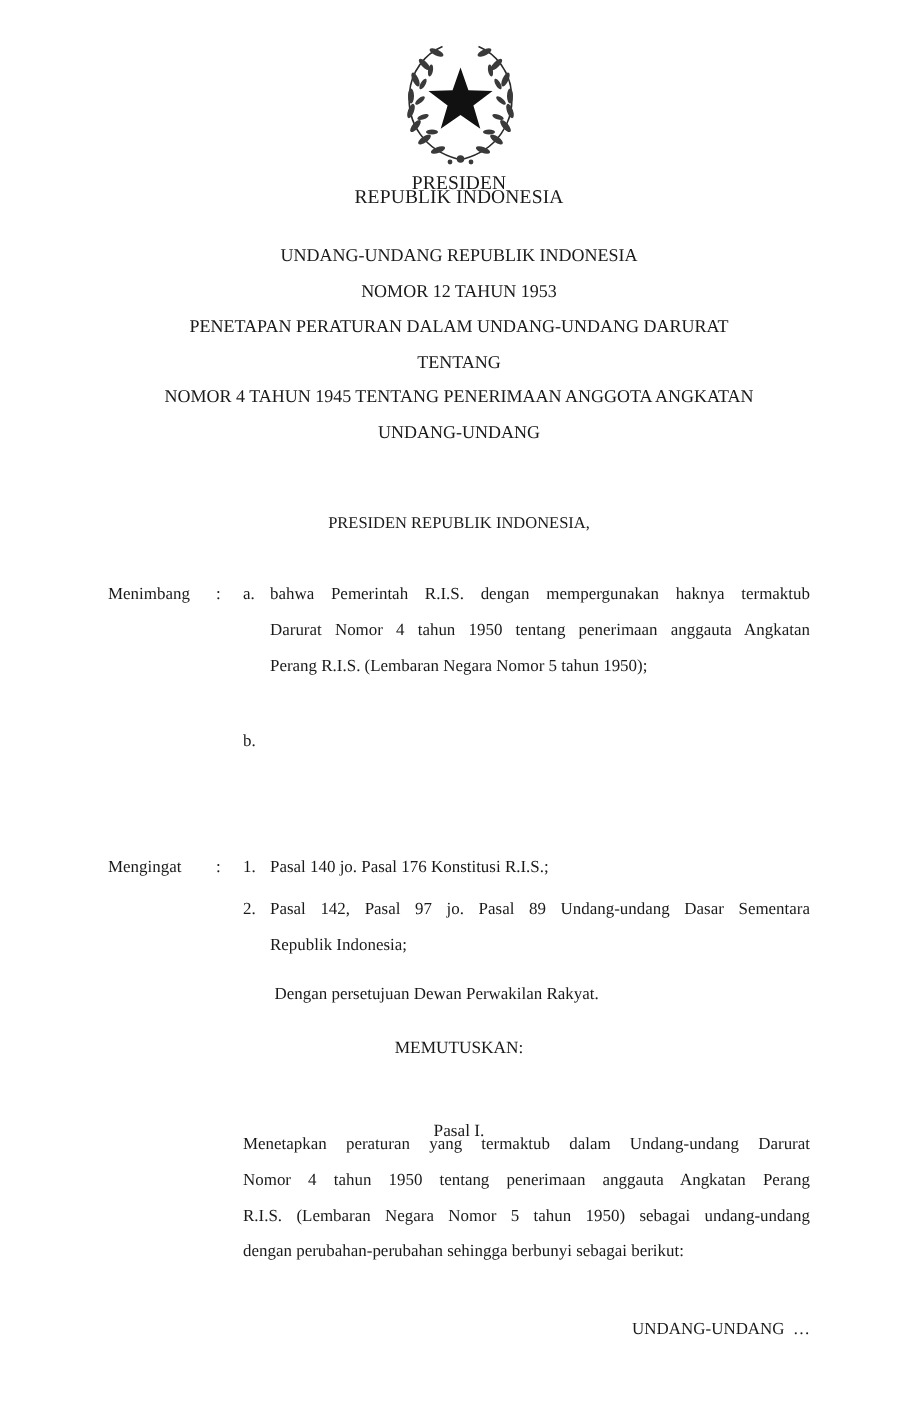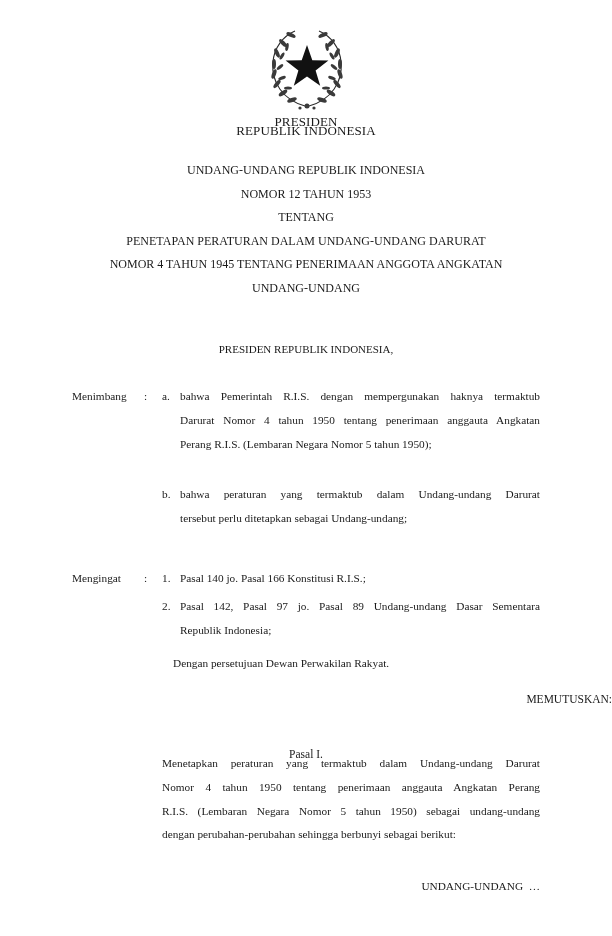--- a/index.html
+++ b/index.html
@@ -80,67 +80,63 @@
       <polygon fill="#111111" points="42,19 47.3,34.2 63.4,34.6 50.6,44.4 55.2,59.8 42,50.6 28.8,59.8 33.4,44.4 20.6,34.6 36.7,34.2"></polygon>
     </svg>
   </div>
 
   <div class="hdr" style="top:117px;">PRESIDEN</div>
   <div class="hdr" style="top:126px;">REPUBLIK INDONESIA</div>
 
   <div class="center title-block">
     <div>UNDANG-UNDANG REPUBLIK INDONESIA</div>
     <div>NOMOR 12 TAHUN 1953</div>
+    <div>PENETAPAN PERATURAN DALAM UNDANG-UNDANG DARURAT</div>
     <div>TENTANG</div>
-    <div>PENETAPAN PERATURAN DALAM UNDANG-UNDANG DARURAT</div>
     <div>NOMOR 4 TAHUN 1945 TENTANG PENERIMAAN ANGGOTA ANGKATAN</div>
     <div>UNDANG-UNDANG</div>
   </div>
 
   <div class="center" style="top:343px; font-size:11px;">PRESIDEN REPUBLIK INDONESIA,</div>
 
   <div class="row" style="top:385px; left:0; width:612px; height:100px;">
     <span class="label">Menimbang</span>
     <span class="colon">:</span>
     <span class="marker" style="top:0;">a.</span>
     <div class="body" style="top:0;">
       <span class="line-j">bahwa Pemerintah R.I.S. dengan mempergunakan haknya termaktub</span>
       <span class="line-j">Darurat Nomor 4 tahun 1950 tentang penerimaan anggauta Angkatan</span>
       <span class="line-l">Perang R.I.S. (Lembaran Negara Nomor 5 tahun 1950);</span>
     </div>
   </div>
 
   <div class="row" style="top:483px; left:0; width:612px; height:50px;">
     <span class="marker" style="top:0;">b.</span>
-    <div class="body" style="top:0;">
-      <span class="line-j">bahwa peraturan yang termaktub dalam Undang-undang Darurat</span>
-      <span class="line-l">tersebut perlu ditetapkan sebagai Undang-undang;</span>
-    </div>
   </div>
 
   <div class="row" style="top:567px; left:0; width:540px; height:26px;">
     <span class="label">Mengingat</span>
     <span class="colon">:</span>
     <span class="marker" style="top:0;">1.</span>
     <div class="body" style="top:0;">
-      <span class="line-l">Pasal 140 jo. Pasal 166 Konstitusi R.I.S.;</span>
+      <span class="line-l">Pasal 140 jo. Pasal 176 Konstitusi R.I.S.;</span>
     </div>
   </div>
 
   <div class="row" style="top:595px; left:0; width:612px; height:50px;">
     <span class="marker" style="top:0;">2.</span>
     <div class="body" style="top:0;">
       <span class="line-j">Pasal 142, Pasal 97 jo. Pasal 89 Undang-undang Dasar Sementara</span>
       <span class="line-l">Republik Indonesia;</span>
     </div>
   </div>
 
-  <div class="row" style="top:652px; left:173px;">Dengan persetujuan Dewan Perwakilan Rakyat.</div>
+  <div class="row" style="top:652px; left:183px;">Dengan persetujuan Dewan Perwakilan Rakyat.</div>
 
-  <div class="center" style="top:693px; font-size:11.5px; left:0;text-align:right;">
+  <div class="center" style="top:693px; font-size:11.5px; left:0;">
     <span style="position:relative; left:0px;">MEMUTUSKAN:</span>
   </div>
 
   <div class="center" style="top:748px; font-size:11.5px;">
     <span style="position:relative; left:0px;">Pasal I.</span>
   </div>
 
   <div class="para" style="top:752px;">
     <span class="line">Menetapkan peraturan yang termaktub dalam Undang-undang Darurat</span>
     <span class="line">Nomor 4 tahun 1950 tentang penerimaan anggauta Angkatan Perang</span>

